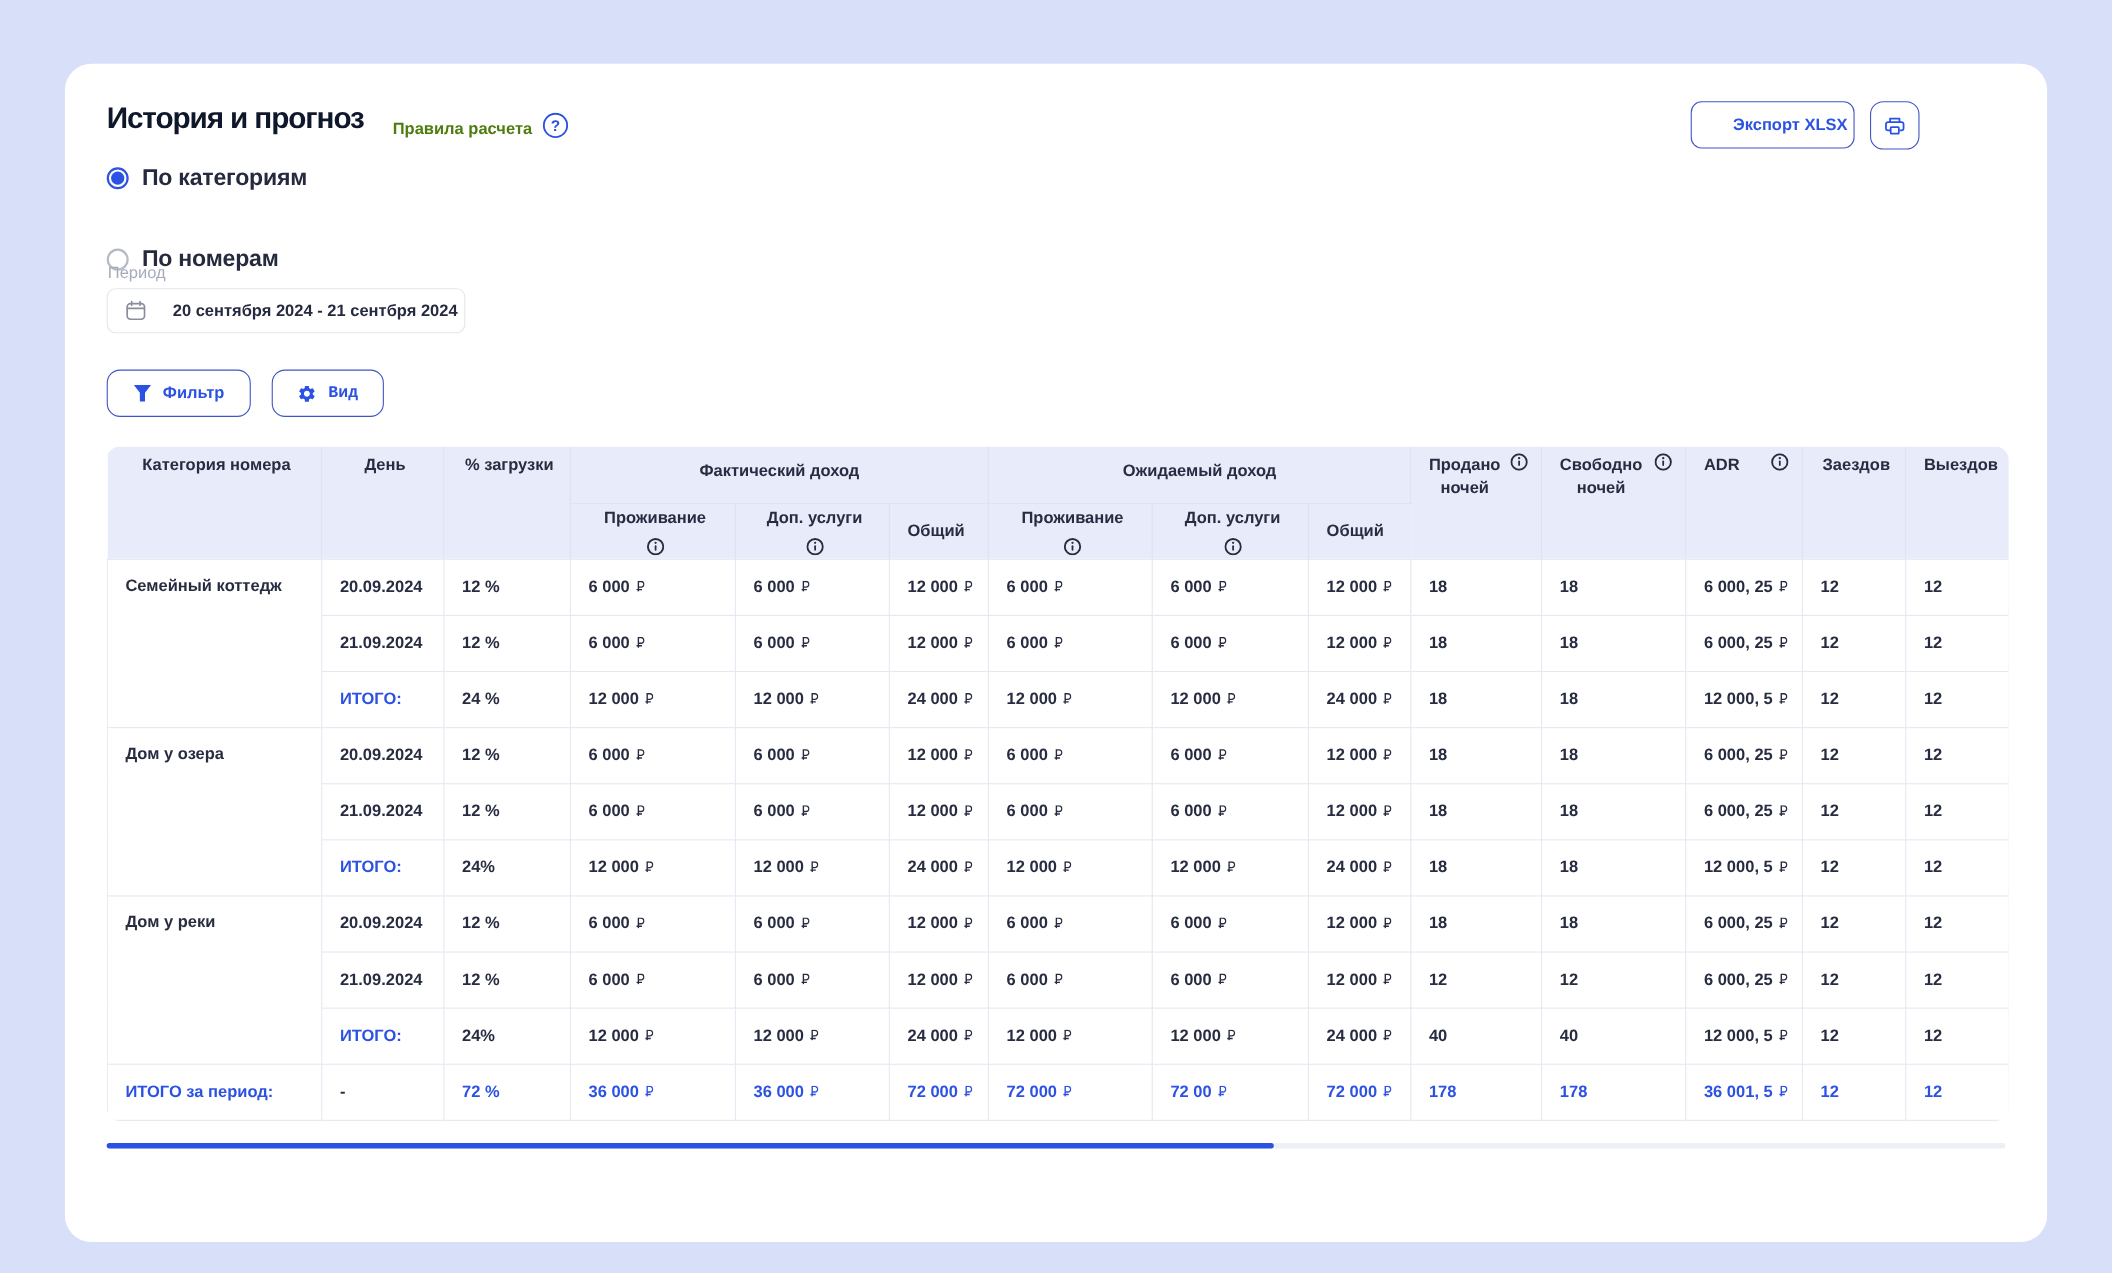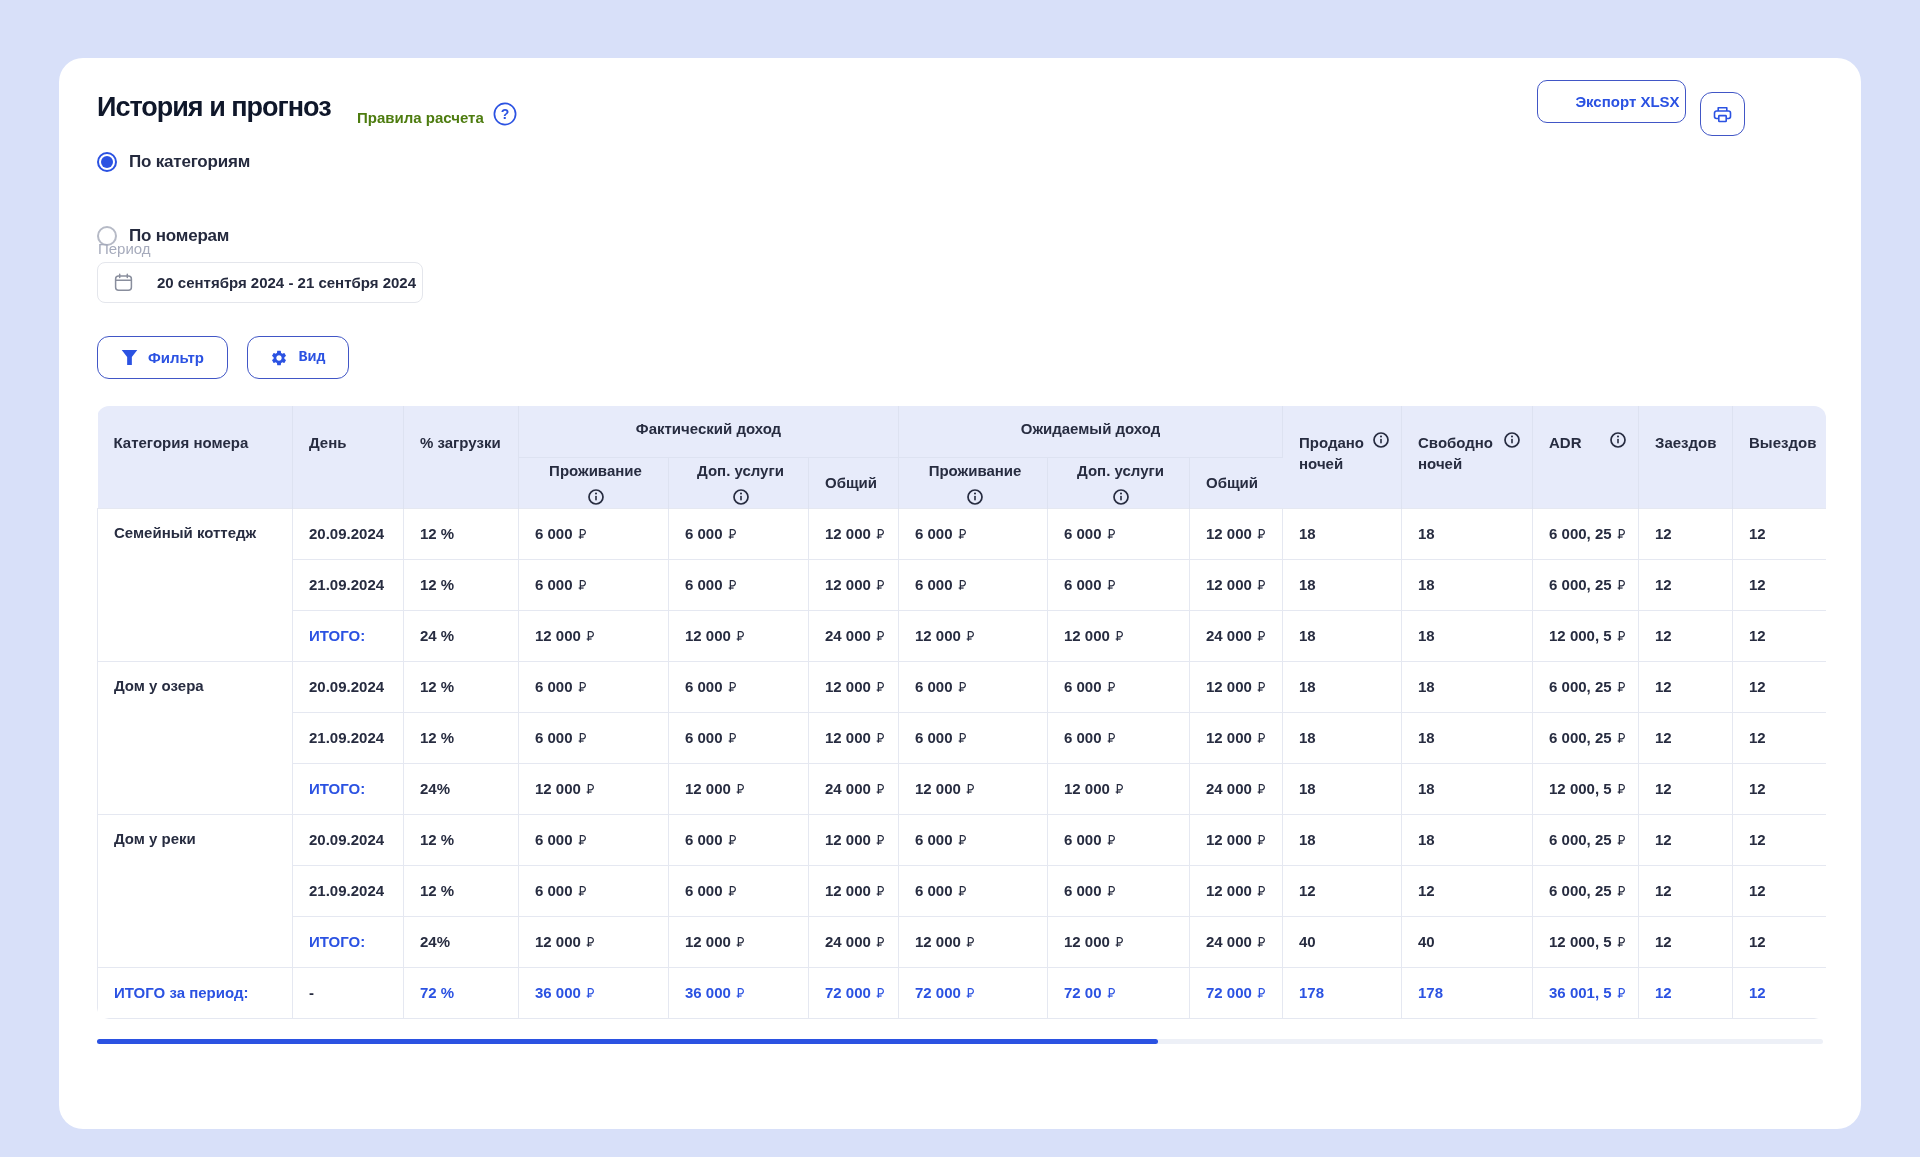--- a/index.html
+++ b/index.html
@@ -4,40 +4,40 @@
 <title>История и прогноз</title>
 <style>
   * { margin:0; padding:0; box-sizing:border-box; }
   html,body { width:1920px; height:1157px; }
   body { background:#D8E0F9; font-family:"Liberation Sans", sans-serif; position:relative; overflow:hidden; }
   .card { position:absolute; left:59px; top:58px; width:1802px; height:1071px; background:#fff; border-radius:24px; }
   .abs { position:absolute; }
   h1 { position:absolute; left:97px; top:94px; font-size:27px; line-height:27px; font-weight:700; color:#0f172a; letter-spacing:-1px; }
   .rules { position:absolute; left:357px; top:100px; height:26px; font-size:15px; font-weight:700; color:#4d7c0f; display:flex; align-items:flex-end; gap:9px; }
   .btn { position:absolute; display:flex; align-items:center; justify-content:center; background:#fff; border:1.5px solid #4156C6; border-radius:10px; color:#2B52E2; font-weight:700; font-size:15px; }
-  .btn-export { left:1537px; top:80px; width:149px; height:43px;padding-left:32px; }
+  .btn-export { left:1537px; top:92px; width:149px; height:43px;padding-left:32px; }
   .btn-print { left:1700px; top:92px; width:45px; height:44px; border-radius:12px; }
   .radio-row { position:absolute; left:97px; display:flex; align-items:center; gap:12px; height:21px; }
   .radio { width:20px; height:20px; border-radius:50%; position:relative; flex:0 0 auto; }
   .radio.on { border:2px solid #2B52E2; }
   .radio.on::after { content:""; position:absolute; left:2px; top:2px; width:12px; height:12px; border-radius:50%; background:#2B52E2; }
   .radio.off { border:2px solid #B6BAC6; }
-  .radio-row span { font-size:17px; font-weight:700; letter-spacing:-0.2px; color:#252A3E; }
+  .radio-row span { font-size:21px; font-weight:700; letter-spacing:-0.2px; color:#252A3E; }
   .lbl-period { position:absolute; left:98px; top:240px; font-size:15px; color:#A6ABBC; }
   .date-input { position:absolute; left:97px; top:262px; width:326px; height:41px; border:1px solid #E4E6EC; border-radius:8px; background:#fff; display:flex; align-items:center; }
   .date-input svg { margin-left:16px; }
   .date-input b { margin-left:24px; font-size:15px; font-weight:700; color:#252A3E; }
   .btn-filter { left:97px; top:336px; width:131px; height:43px; border-radius:12px; gap:10px; }
   .btn-view { left:247px; top:336px; width:102px; height:43px; border-radius:12px; gap:10px;font-family:Liberation Mono, monospace; }
 
   .twrap { position:absolute; left:97px; top:406px; width:1729px; border-radius:12px; overflow:hidden; }
   table { border-collapse:collapse; table-layout:fixed; width:1729px; }
   th, td { font-size:15px; font-weight:700; color:#272C40; text-align:left; vertical-align:middle; padding:0 8px 0 16px; }
   th { background:#E7EBFA; border-right:1px solid #DDE2F1; height:51px; line-height:21px; padding-right:12px; }
-  th.span2 { vertical-align:top; padding-top:26px; }
+  th.span2 { vertical-align:top; padding-top:6px;text-align:center; }
   th:last-child { border-right:none; }
   th.grp { border-bottom:1px solid #DDE2F1; text-align:center; padding:0 0 5px 0; }
   td { background:#fff; border:1px solid #E5E8F1; height:51px; }
   td.cat { vertical-align:top; padding-top:15px; font-size:15px; }
   .blue { color:#2B52E2 !important; }
   .hflex { display:flex; align-items:flex-start; justify-content:space-between; }
   .hflex2 { display:flex; align-items:center; gap:8px; white-space:nowrap;flex-direction:column; }
   .rub { display:inline-block; vertical-align:baseline; margin-left:1px; }
 </style>
 </head>

